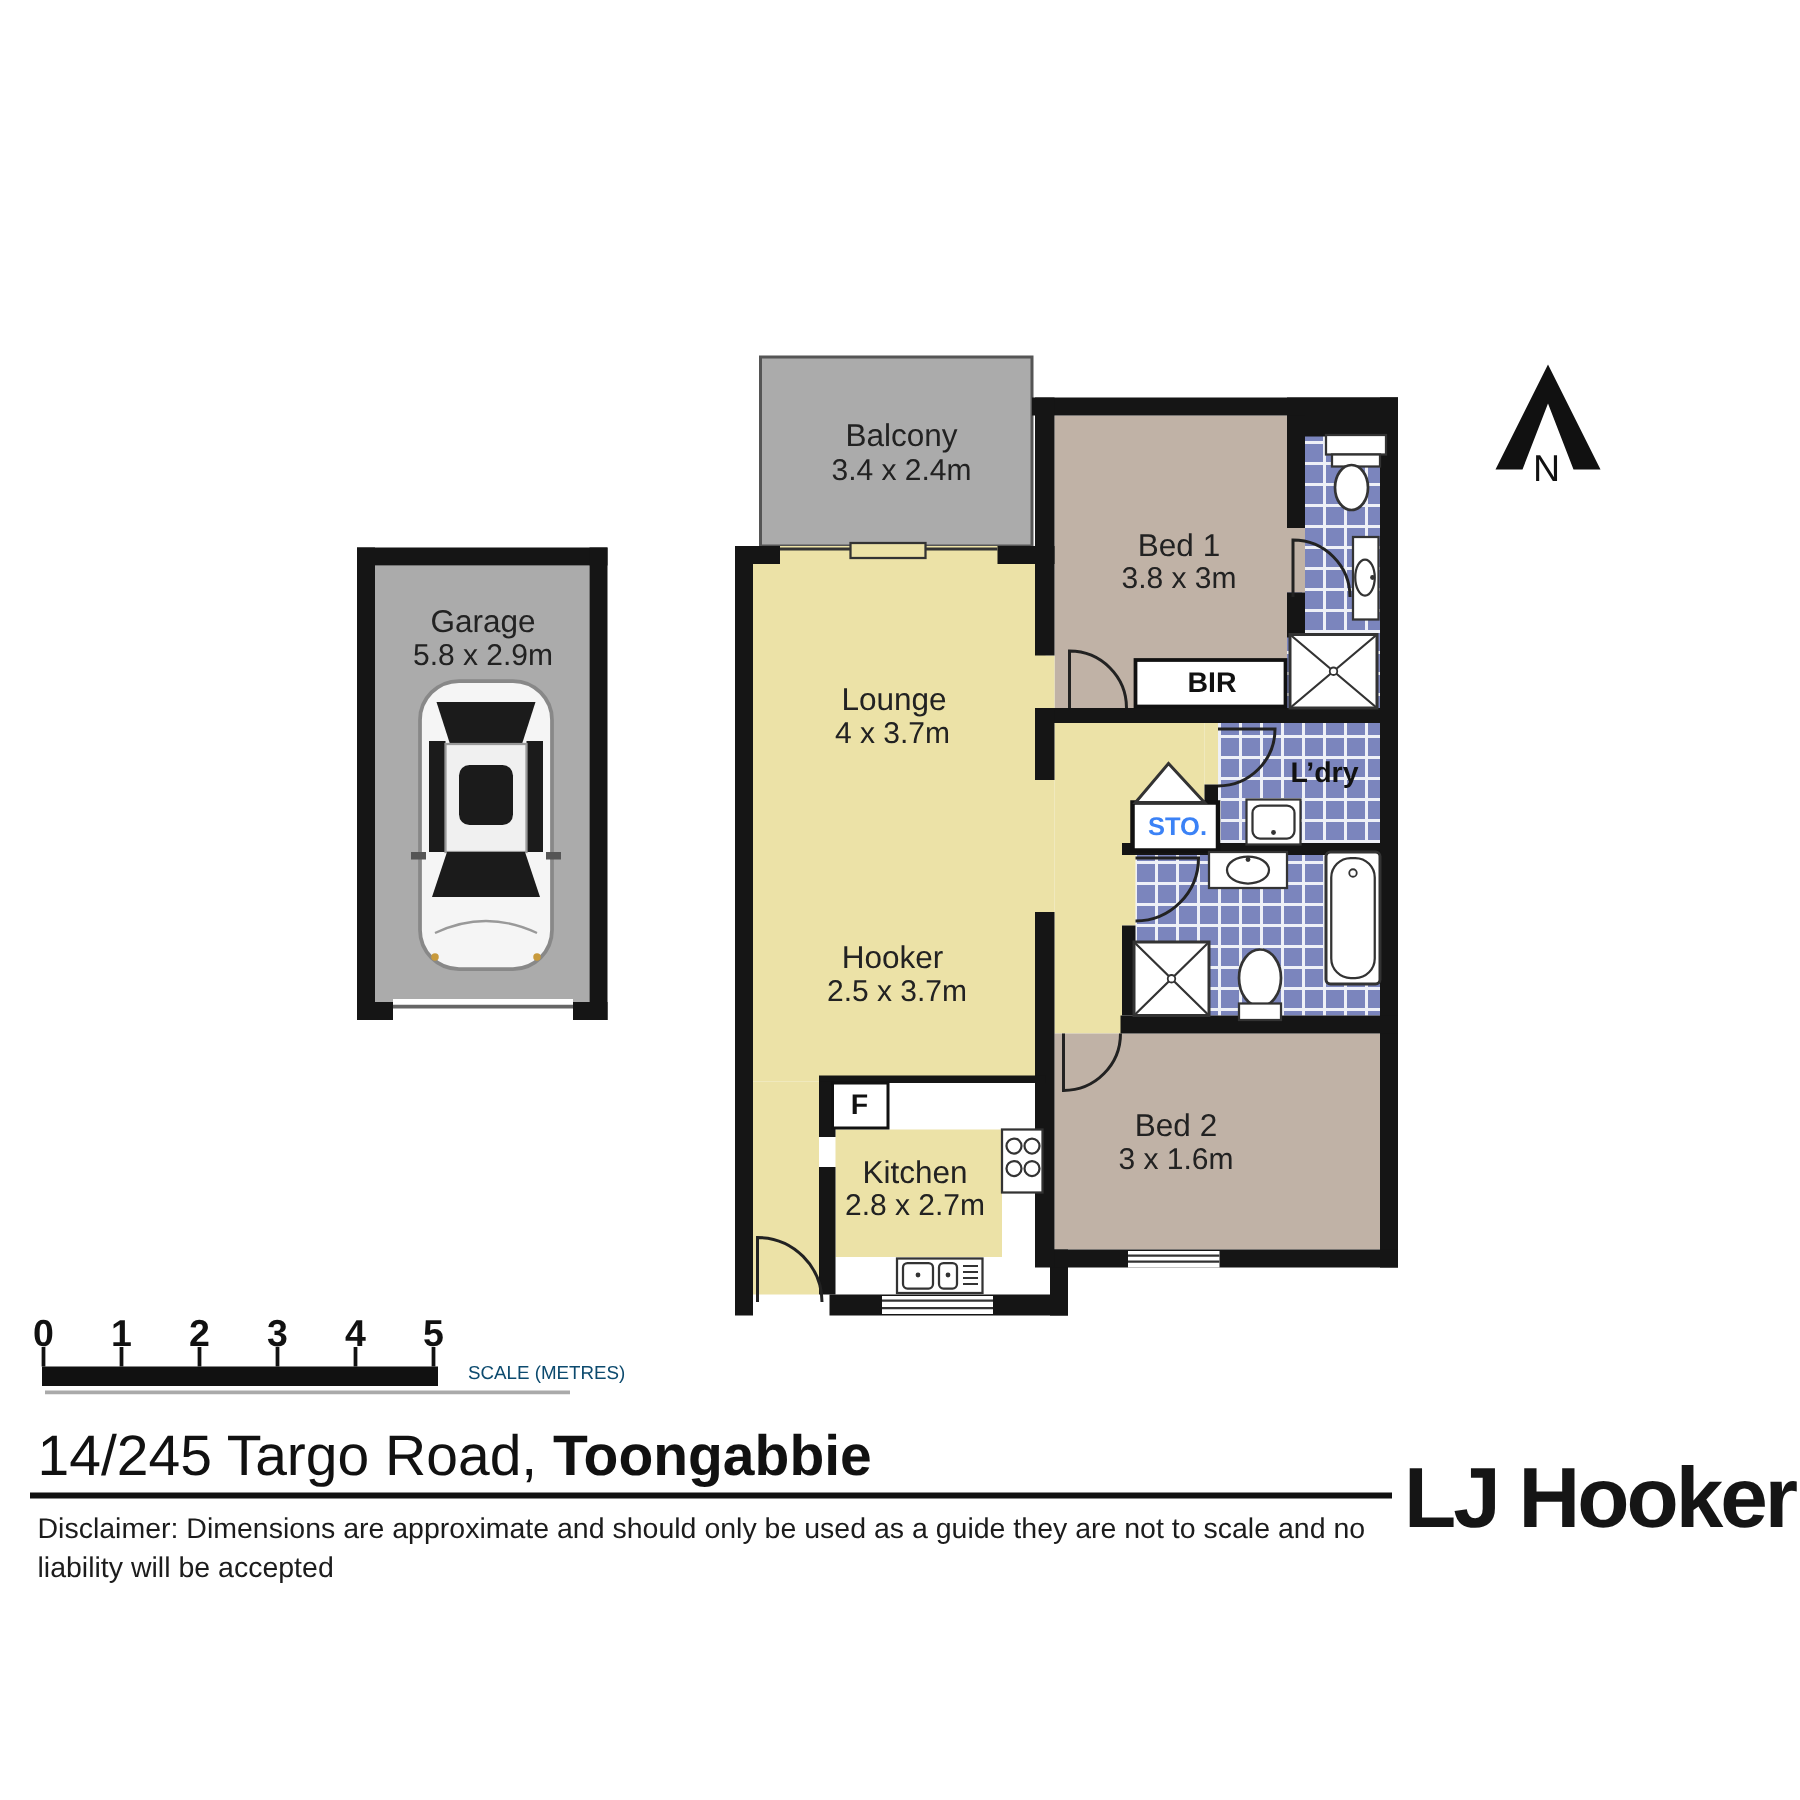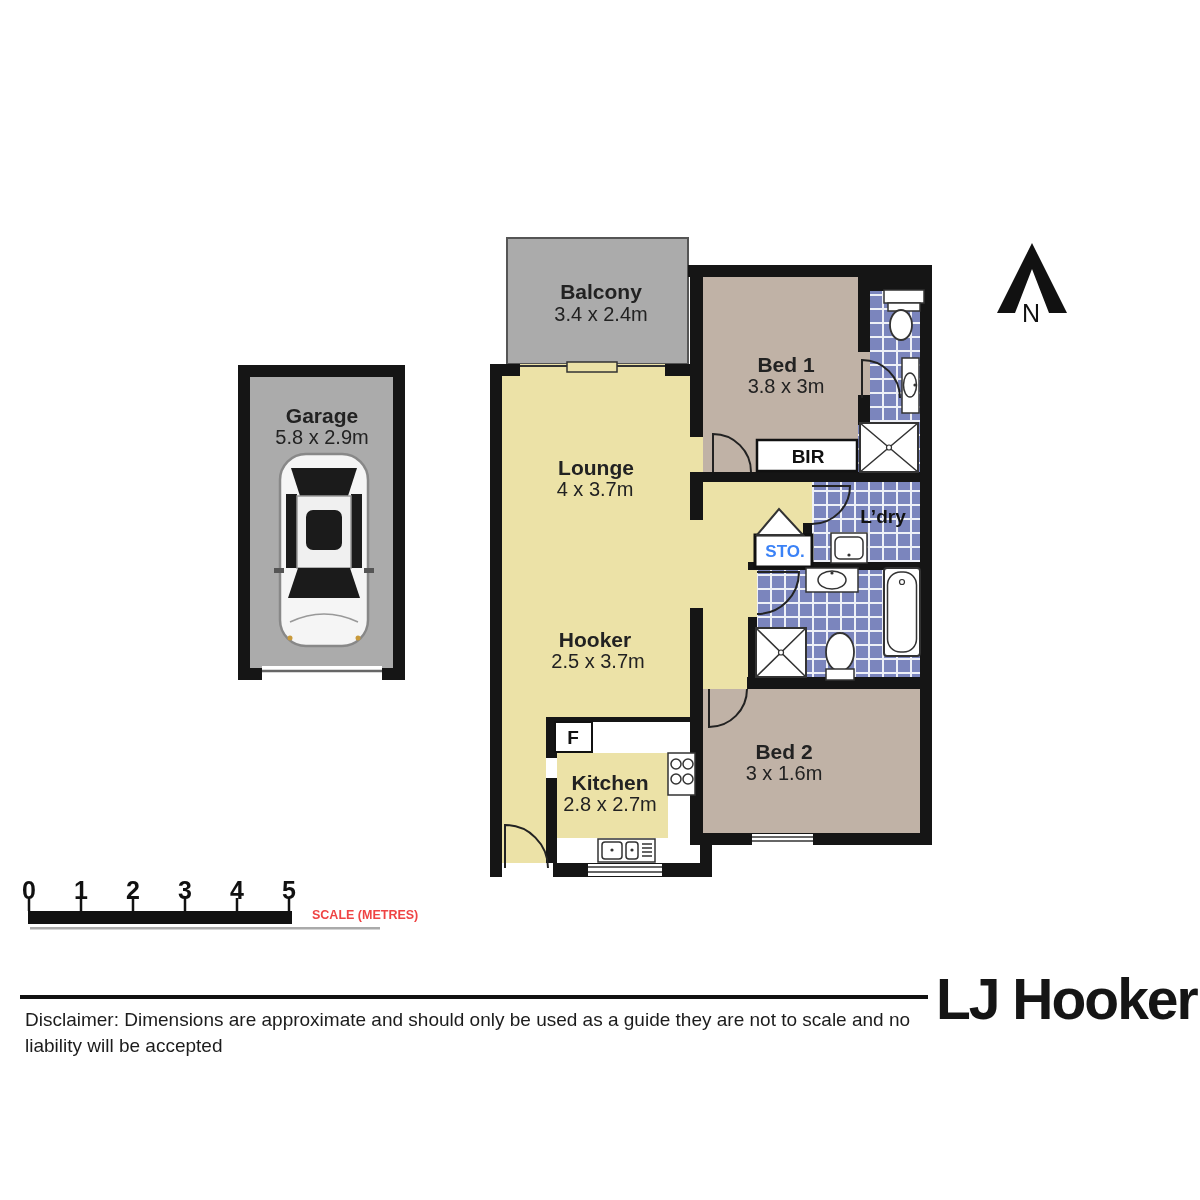--- a/index.html
+++ b/index.html
@@ -1,26 +1,26 @@
 <!DOCTYPE html>
 <html><head>
 <meta charset="utf-8">
 <style>
   html,body{margin:0;padding:0;background:#fff;}
   #canvas{position:relative;width:1200px;height:1200px;background:#fff;overflow:hidden;
           font-family:"Liberation Sans","DejaVu Sans",sans-serif;color:#1c1c1c;}
   #plan-svg{position:absolute;left:0;top:0;}
   .lbl{position:absolute;transform:translate(-50%,-50%);white-space:nowrap;line-height:1;}
-  .room-name{font-weight:700;font-size:21px;color:#222;}
+  .room-name{font-weight:400;font-size:21px;color:#222;}
   .room-dims{font-weight:400;font-size:20px;color:#222;}
   .small-name{font-weight:700;font-size:19px;color:#111;}
   .tiny-name{font-weight:700;font-size:17px;color:#3b82f6;}
   .north-n{font-size:25px;font-weight:400;color:#111;}
   .scale-num{font-weight:700;font-size:25px;color:#111;}
-  .scale-cap{position:absolute;font-weight:700;font-size:12.5px;color:#ef4444;white-space:nowrap;}
+  .scale-cap{position:absolute;font-weight:400;font-size:12.5px;color:#0c4a6e;white-space:nowrap;}
   #title{position:absolute;left:25px;top:950px;font-size:38px;color:#111;white-space:nowrap;}
   #title .bold{font-weight:700;}
   #title-rule{position:absolute;left:20px;top:995px;width:908px;height:3.5px;background:#111;}
   #disclaimer{position:absolute;left:25px;top:1007px;width:910px;font-size:19px;line-height:1.38;color:#1c1c1c;}
   #logo{position:absolute;left:936px;top:966px;font-size:57px;font-weight:700;letter-spacing:-2px;color:#151515;white-space:nowrap;}
 </style>
 </head>
 <body>
 
 <div id="canvas">
@@ -215,17 +215,18 @@
   <div class="lbl north-n" style="left:1031px;top:313px;">N</div>
 
   <div class="lbl scale-num" style="left:29px;top:890px;">0</div>
   <div class="lbl scale-num" style="left:81px;top:890px;">1</div>
   <div class="lbl scale-num" style="left:133px;top:890px;">2</div>
   <div class="lbl scale-num" style="left:185px;top:890px;">3</div>
   <div class="lbl scale-num" style="left:237px;top:890px;">4</div>
   <div class="lbl scale-num" style="left:289px;top:890px;">5</div>
   <div class="scale-cap" style="left:312px;top:908px;">SCALE (METRES)</div>
 
+  <div id="title"><span>14/245 Targo Road, </span><span class="bold">Toongabbie</span></div>
   <div id="title-rule"></div>
   <div id="logo">LJ Hooker</div>
   <div id="disclaimer">Disclaimer: Dimensions are approximate and should only be used as a guide they are not to scale and no liability will be accepted</div>
 
 </div>
 
 </body></html>

